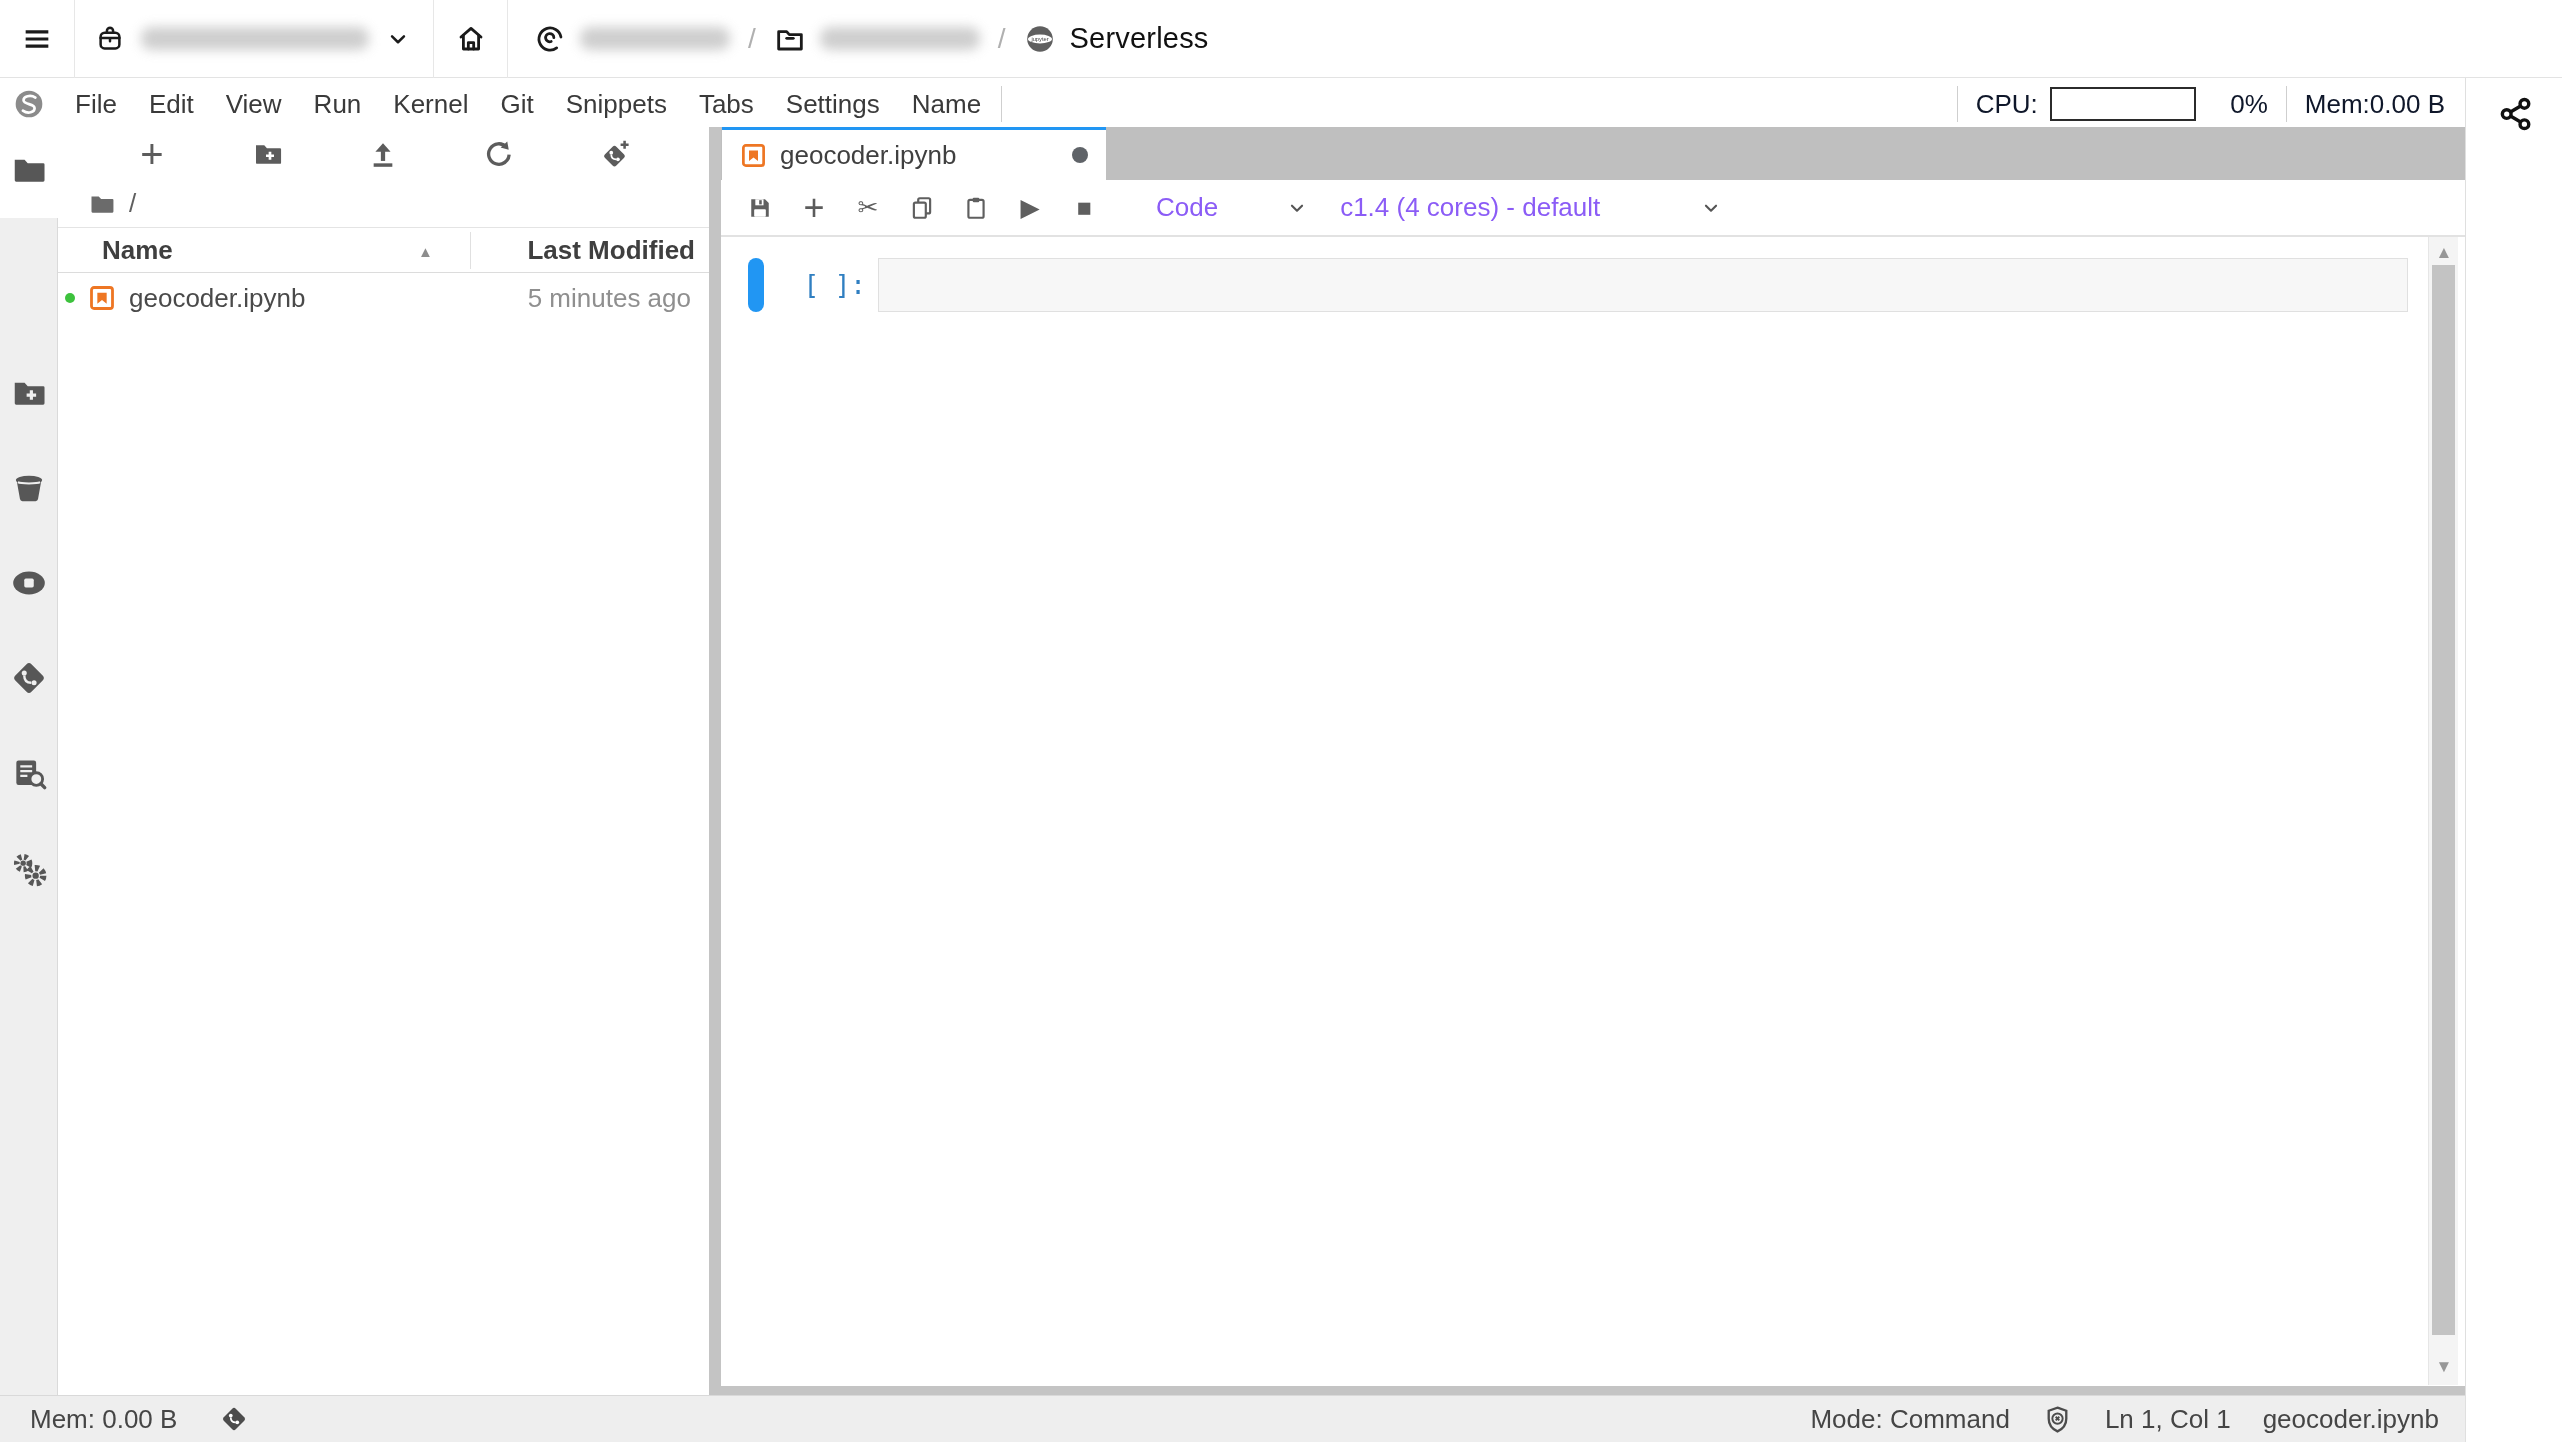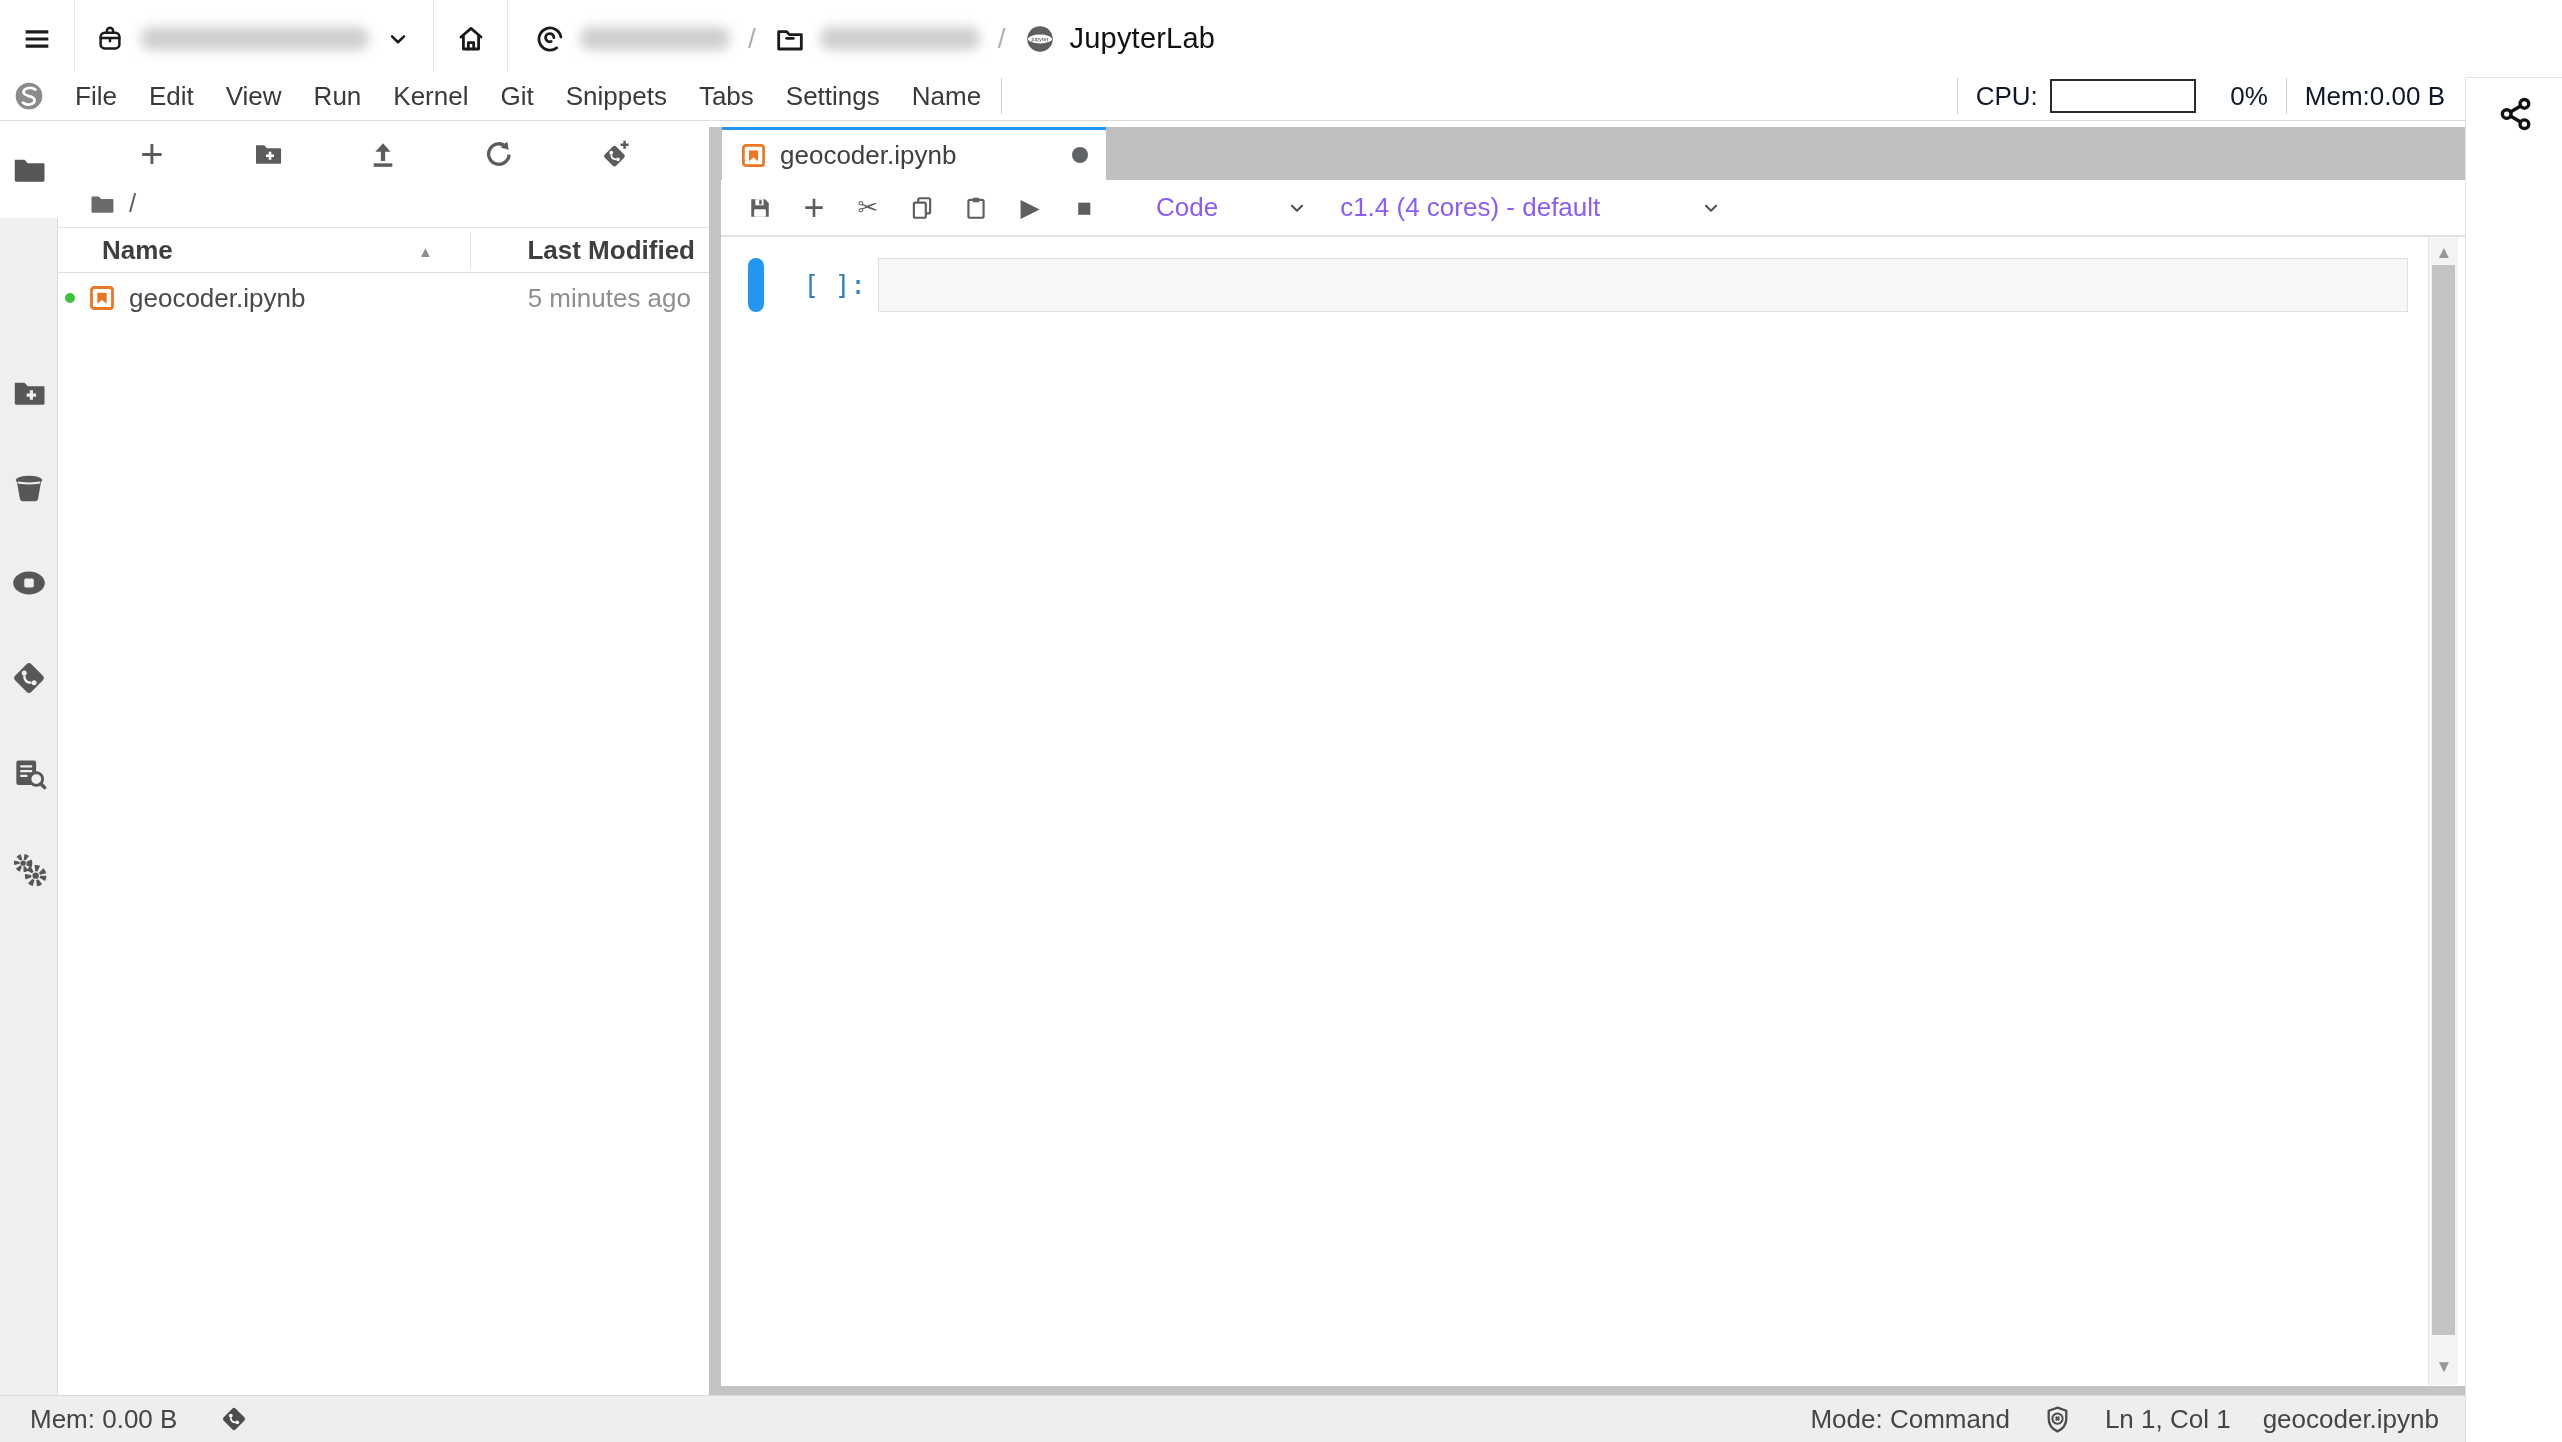--- a/index.html
+++ b/index.html
@@ -17,21 +17,21 @@
   .chip { display:flex; align-items:center; gap:16px; padding:0 22px 0 20px; height:100%; }
   .blur-chip { background:#c2c2c2; opacity:.8; filter:blur(6px); border-radius:10px; height:23px; }
   .home-btn { width:73px; }
   .crumbs { display:flex; align-items:center; gap:14px; padding-left:26px; }
   .crumb-sep { color:#b0b0b0; font-size:28px; padding:0 4px; }
   .crumb-app { font-size:29px; color:#111; letter-spacing:.2px; }
   .tb-right { margin-left:auto; display:flex; align-items:center; height:100%; }
   .tb-action { display:flex; align-items:center; gap:13px; font-size:29px; color:#111; padding:0 32px; height:100%; cursor:pointer; }
 
   
-  .menurow { position:absolute; left:0; top:72px; width:2465px; height:49px; background:#fff;
+  .menurow { position:absolute; left:0; top:80px; width:2465px; height:49px; background:#fff;
              border-bottom:1px solid #dcdcdc; display:flex; align-items:center; }
   .menu-logo { margin-left:13px; flex:0 0 auto; }
   .menu-items { display:flex; align-items:center; margin-left:14px; }
   .menu-item { font-size:26px; color:#3a3a3a; padding:6px 16px; cursor:pointer; }
   .menu-divider { width:1px; height:36px; background:#cfcfcf; margin-left:4px; }
   .menu-right { margin-left:auto; display:flex; align-items:center; margin-right:4px; }
   .m-div { width:1px; height:36px; background:#cfcfcf; margin:0 18px; }
   .cpu-label, .cpu-val, .mem-val { font-size:26px; color:#0f172a; white-space:nowrap; }
   .cpu-bar { width:146px; height:34px; border:2px solid #2b2b2b; background:#fff; margin:0 16px 0 12px; }
   .cpu-val { width:56px; text-align:right; }
@@ -167,21 +167,21 @@
       </span>
       <span class="blur-chip" style="width:160px"></span>
       <span class="crumb-sep">/</span>
       <span class="icon">
         <svg width="32" height="32" viewBox="0 0 24 24">
           <circle cx="12" cy="12" r="9.6" fill="#5f5f5f"></circle>
           <ellipse cx="12" cy="12" rx="9" ry="3.3" fill="#fff"></ellipse>
           <text x="12" y="13.7" font-size="4.3" text-anchor="middle" fill="#444" font-family="Liberation Sans, sans-serif">jupyter</text>
         </svg>
       </span>
-      <span class="crumb-app">JupyterLab</span>
+      <span class="crumb-app">Serverless</span>
     </nav>
 
   </header>
 
   <nav class="menurow">
     <span class="icon menu-logo">
       <svg width="32" height="32" viewBox="0 0 24 24">
         <circle cx="12" cy="12" r="10" fill="#8b8b8b"></circle>
         <path d="M16.8 7.2c-3.8-2.6-9-.8-8.9 2 .1 3.6 8.3 2.2 8.3 6 0 2.9-4.9 4.6-8.8 1.8" stroke="#fff" stroke-width="2" fill="none" stroke-linecap="round"></path>
       </svg>

